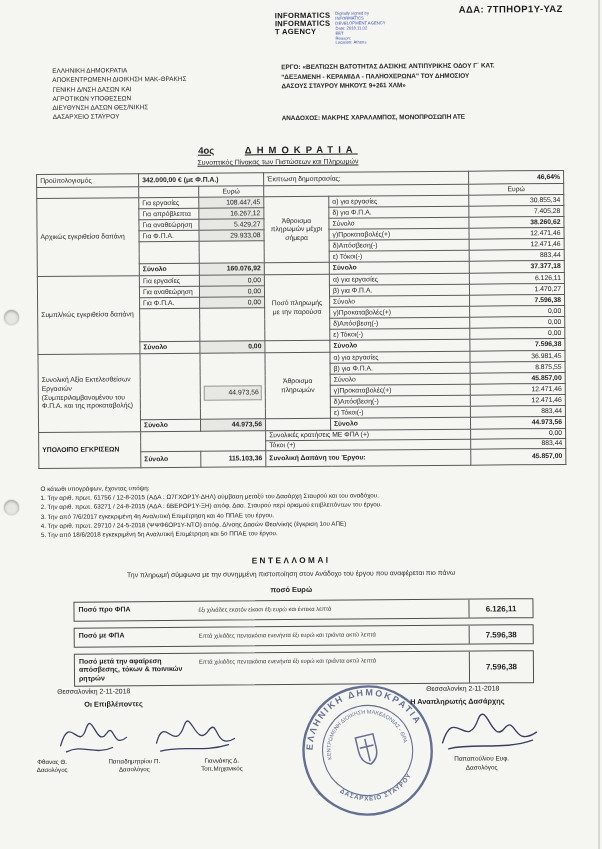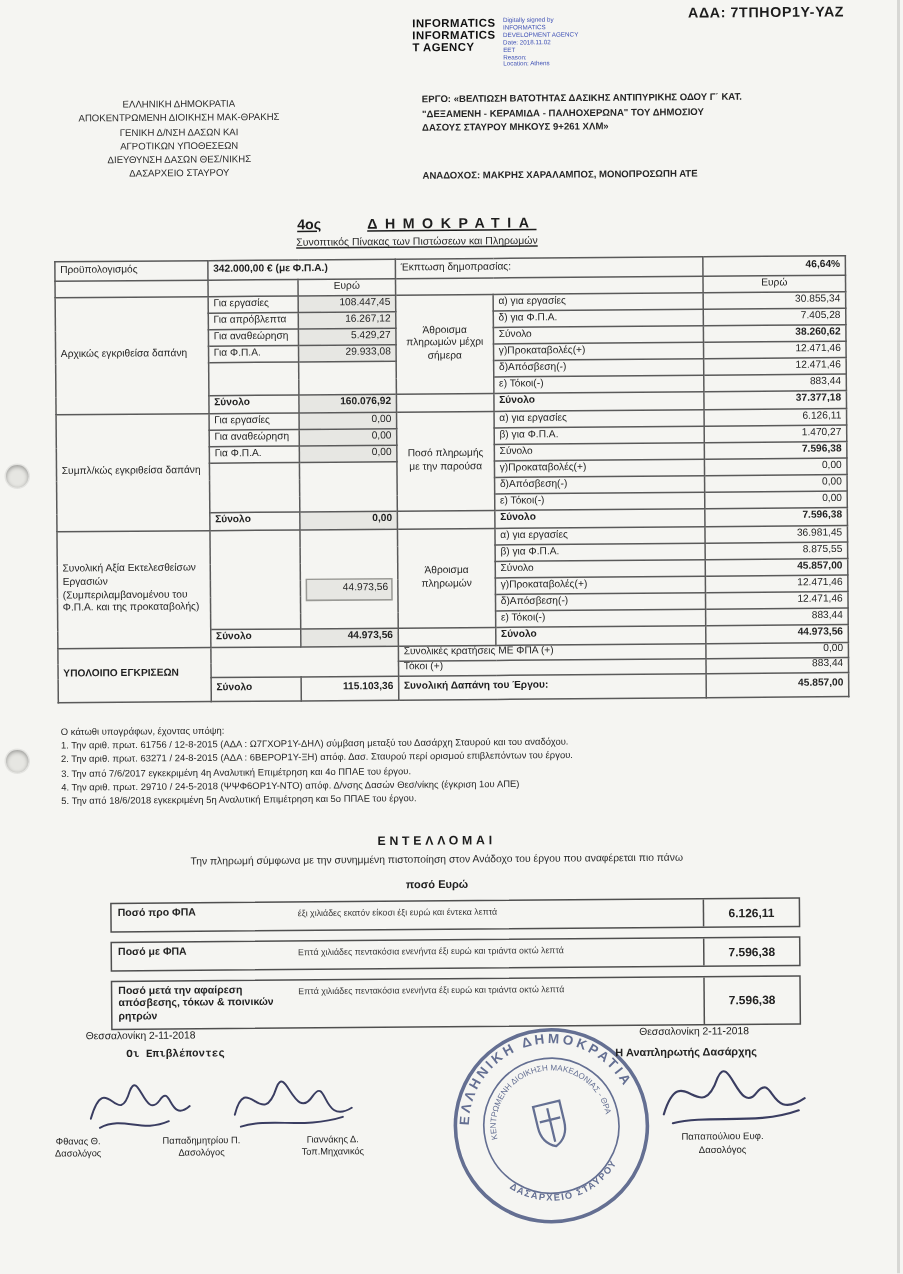--- a/index.html
+++ b/index.html
@@ -18,21 +18,21 @@
   .hole { position:absolute; left:4px; width:15px; height:15px; border-radius:50%;
           background:#e6e6e2; box-shadow: inset 0 1px 3px rgba(0,0,0,0.35), 0 0 0 1px rgba(0,0,0,0.07); }
   .hole.h1 { top:310px; } .hole.h2 { top:500px; }
 
   .ada { position:absolute; top:5px; right:36px; font-size:9.5px; font-weight:bold; letter-spacing:0.4px; color:#1c1c1c;margin-left:14px; }
 
   .digi { position:absolute; top:12px; left:278px; display:flex; gap:5px; }
   .digi-agency { font-size:7.6px; font-weight:bold; line-height:8.2px; color:#111; letter-spacing:0.3px; }
   .digi-detail { font-size:4.2px; line-height:4.9px; color:#3f51b5; width:98px; }
 
-  .hdr-left { position:absolute; top:64px; left:55px; font-size:6.4px; line-height:9.3px; color:#2a2a2a;text-align:center; }
+  .hdr-left { position:absolute; top:64px; left:55px; font-size:6.4px; line-height:9.3px; color:#2a2a2a; }
   .hdr-right { position:absolute; top:62px; left:284px; width:282px; font-size:6.4px; line-height:9.6px; font-weight:bold; color:#262626; }
   .hdr-right .contractor { margin-top:22px; font-weight:bold; }
 
   .title-row { position:absolute; top:144px; left:0; width:560px; text-align:center; font-size:9.5px; font-weight:bold; color:#1d1d1d; }
   .t-num { text-decoration:underline; margin-right:28px; }
   .t-name { text-decoration:underline; letter-spacing:5px; }
   .subtitle { position:absolute; top:158px; left:0; width:560px; text-align:center; font-size:7px; text-decoration:underline; color:#2a2a2a; }
 
   table.main { position:absolute; top:172px; left:38px; width:527px; border-collapse:collapse; table-layout:fixed; font-size:6.8px; color:#1f1f1f; }
   table.main td { border:1px solid #5a5a5a; padding:0 3px; height:11px; vertical-align:middle; overflow:hidden; line-height:8.6px; }
@@ -58,21 +58,21 @@
   .poso { position:absolute; top:585px; left:0; width:580px; text-align:center; font-size:7.4px; font-weight:bold; color:#222; }
 
   .amounts { position:absolute; top:600px; left:72px; width:460px; }
   .arow { display:flex; border:1px solid #4f4f4f; margin-bottom:6px; min-height:20px; align-items:stretch; }
   .arow.tall { min-height:27px; }
   .alabel { width:120px; font-size:7px; font-weight:bold; padding:3px 4px; line-height:8.4px; }
   .awords { flex:1; font-size:5.9px; padding:5px 4px 2px; color:#3a3a3a; }
   .avalue { width:64px; border-left:1px solid #4f4f4f; font-size:8px; font-weight:bold; display:flex; align-items:center; justify-content:center; }
 
   .sig-date-left { position:absolute; top:686px; left:55px; font-size:6.9px; }
-  .sig-title-left { position:absolute; top:698px; left:82px; font-size:7.3px; font-weight:bold;font-family:Liberation Mono, monospace; }
+  .sig-title-left { position:absolute; top:698px; left:82px; font-size:7.3px; font-weight:bold; }
   .sig-svg-left { position:absolute; top:702px; left:50px; }
   .signers { position:absolute; top:756px; left:34px; width:206px; display:flex; justify-content:space-between; }
   .signer { text-align:center; font-size:6.2px; line-height:8.4px; }
 
   .sig-date-right { position:absolute; top:686px; left:424px; font-size:6.9px; }
   .sig-title-right { position:absolute; top:698px; left:408px; font-size:7.3px; font-weight:bold; }
   .sig-svg-right { position:absolute; top:700px; left:430px; }
   .right-signer { position:absolute; top:756px; left:424px; width:110px; text-align:center; font-size:6.4px; line-height:8.6px; }
 
   .stamp-wrap { position:absolute; top:683px; left:297px; width:136px; height:136px; transform:rotate(-13deg); opacity:0.78; }

